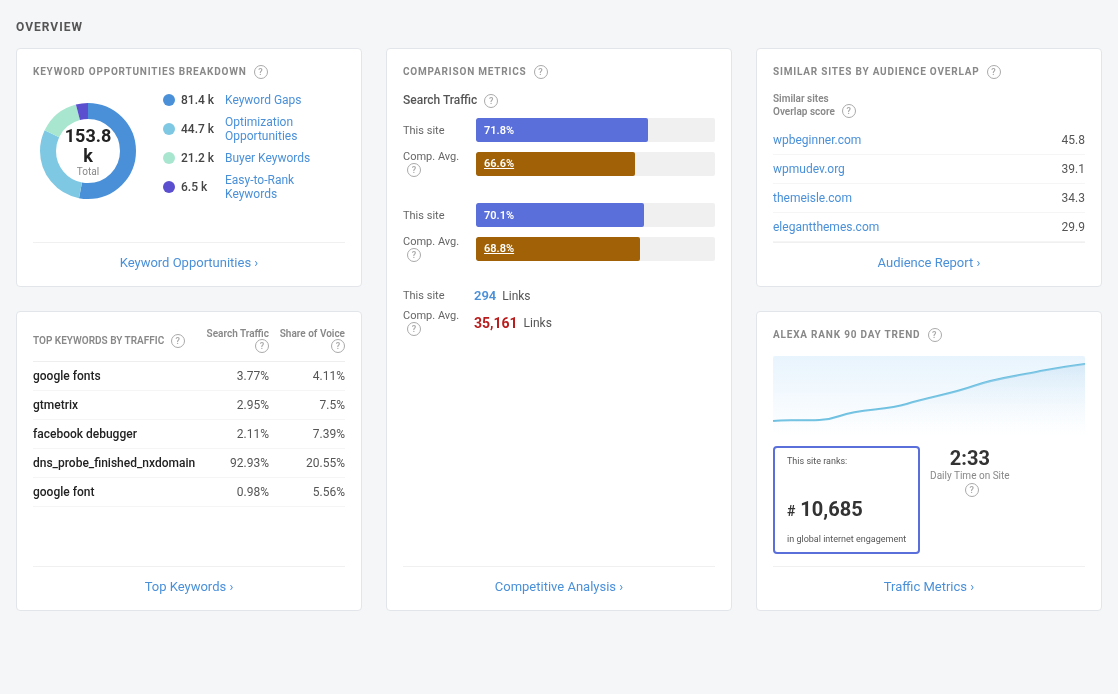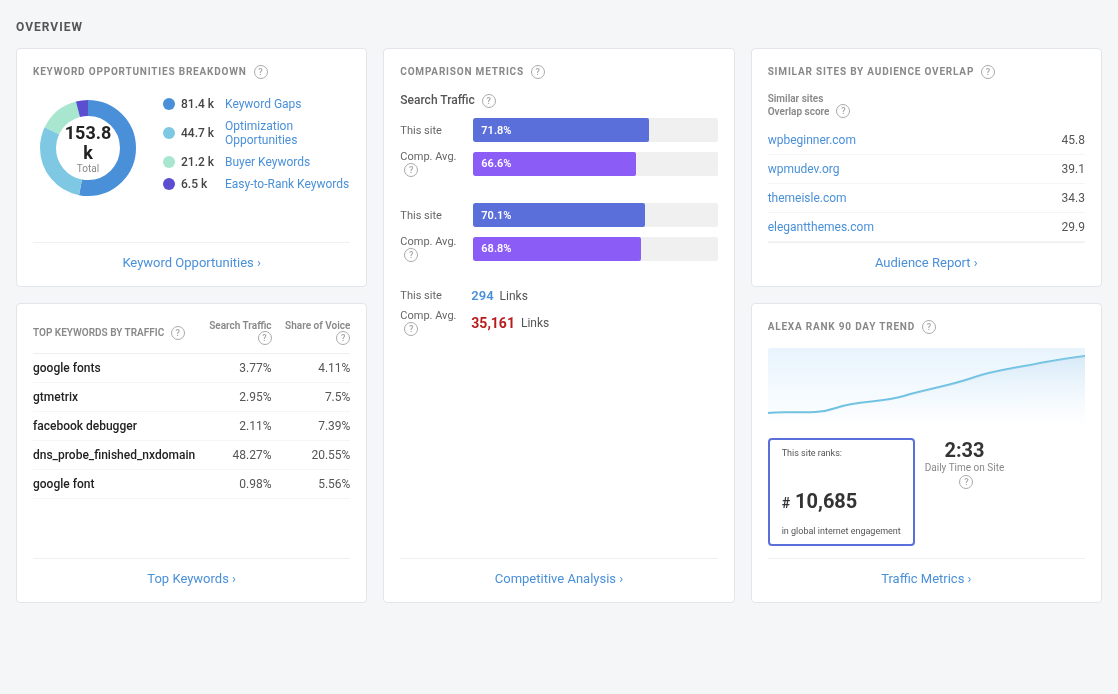--- a/index.html
+++ b/index.html
@@ -17,21 +17,21 @@
       font-size: 12px;
       font-weight: 700;
       letter-spacing: 1px;
       color: #555;
       margin-bottom: 14px;
       text-transform: uppercase;
     }
     .grid {
       display: grid;
       grid-template-columns: 1fr 1fr 1fr;
-      gap: 16px;
+      gap: 24px;
     }
     .card {
       background: #fff;
       border: 1px solid #e2e5ea;
       border-radius: 4px;
       padding: 16px;
       display: flex;
       flex-direction: column;
     }
     .card-title {
@@ -189,21 +189,21 @@
       height: 100%;
       display: flex;
       align-items: center;
       padding-left: 8px;
       font-size: 11px;
       font-weight: 600;
       color: #fff;
       border-radius: 2px;
     }
     .bar-fill.blue { background: #5b6fdb; }
-    .bar-fill.gray { background: #8b5cf6; }
+    .bar-fill.gray { background: #a16207; text-decoration: underline; }
     .metric-links-row {
       display: flex;
       align-items: center;
       gap: 6px;
       margin-bottom: 6px;
     }
     .links-label {
       font-size: 11px;
       color: #666;
       width: 65px;
@@ -489,21 +489,21 @@
       <td>2.95%</td>
       <td>7.5%</td>
     </tr>
             <tr>
       <td>facebook debugger</td>
       <td>2.11%</td>
       <td>7.39%</td>
     </tr>
             <tr>
       <td>dns_probe_finished_nxdomain</td>
-      <td>48.27%</td>
+      <td>92.93%</td>
       <td>20.55%</td>
     </tr>
             <tr>
       <td>google font</td>
       <td>0.98%</td>
       <td>5.56%</td>
     </tr>
           </tbody>
       </table>
       <a class="card-link">Top Keywords ›</a>

